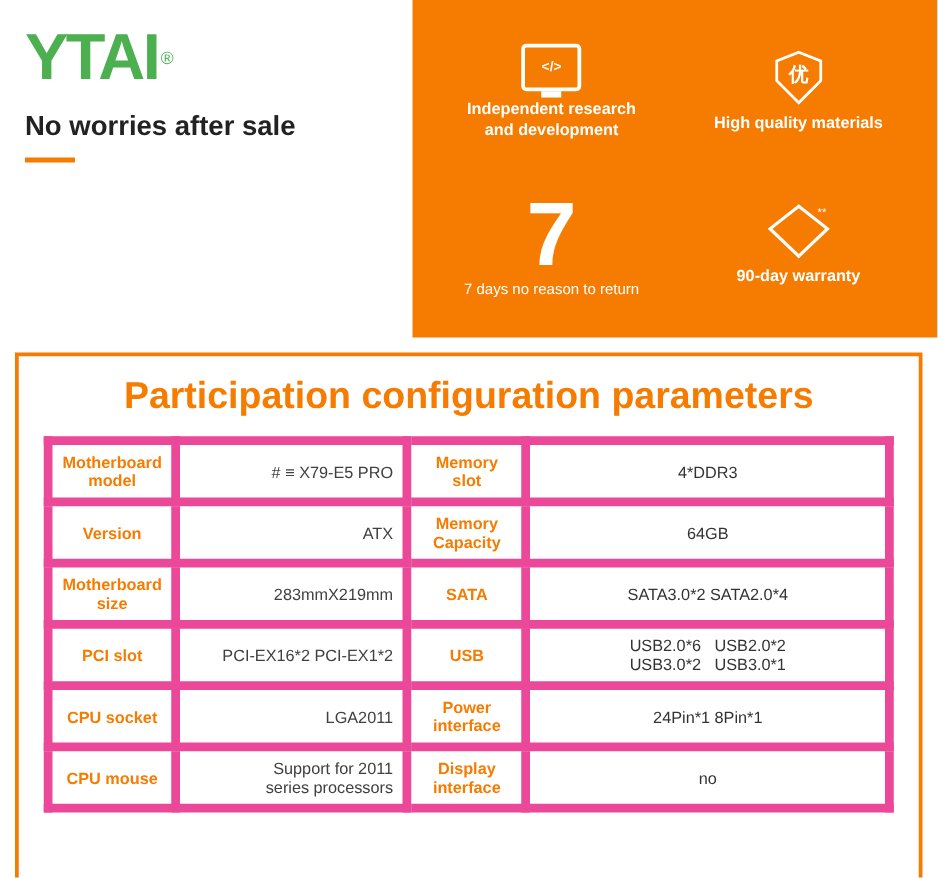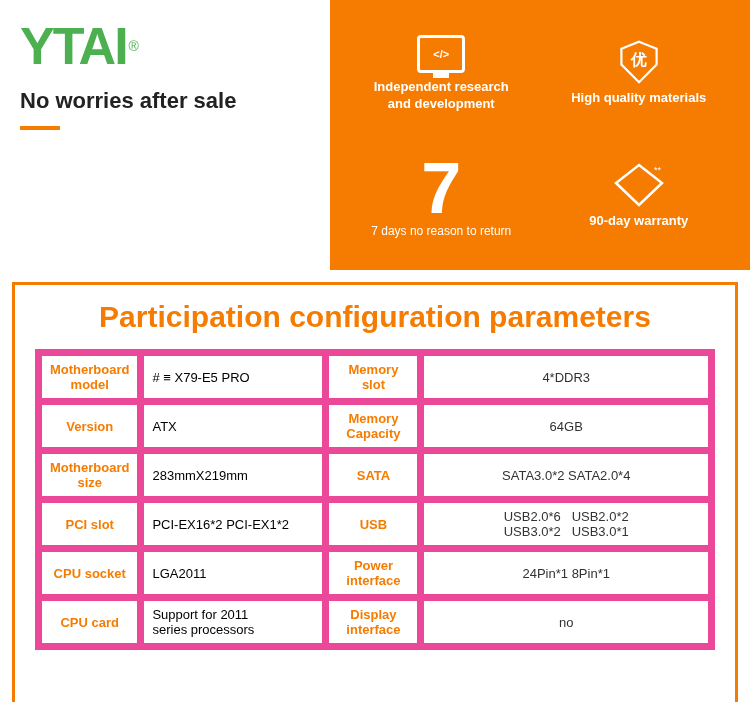--- a/index.html
+++ b/index.html
@@ -162,22 +162,22 @@
 
     .config-table .label-cell {
       color: #f57c00;
       font-weight: 600;
       text-align: center;
       width: 95px;
       background: #fff;
     }
 
     .config-table .value-cell {
-      color: #000000;
-      text-align: left;
+      color: #404040;
+      text-align: right;
       background: #fff;
       width: 185px;
     }
 
     .config-table .label-cell-right {
       color: #f57c00;
       font-weight: 600;
       text-align: center;
       width: 95px;
       background: #fff;
@@ -279,20 +279,20 @@
 
 
       <tr>
         <td class="label-cell">CPU socket</td>
         <td class="value-cell">LGA2011</td>
         <td class="label-cell-right">Power<br>interface</td>
         <td class="value-cell-right">24Pin*1 8Pin*1</td>
       </tr>
 
       <tr>
-        <td class="label-cell">CPU card</td>
+        <td class="label-cell">CPU mouse</td>
         <td class="value-cell">Support for 2011<br>series processors</td>
         <td class="label-cell-right">Display<br>interface</td>
         <td class="value-cell-right">no</td>
       </tr>
     </tbody>
   </table>
 </div>
 
 </body></html>

